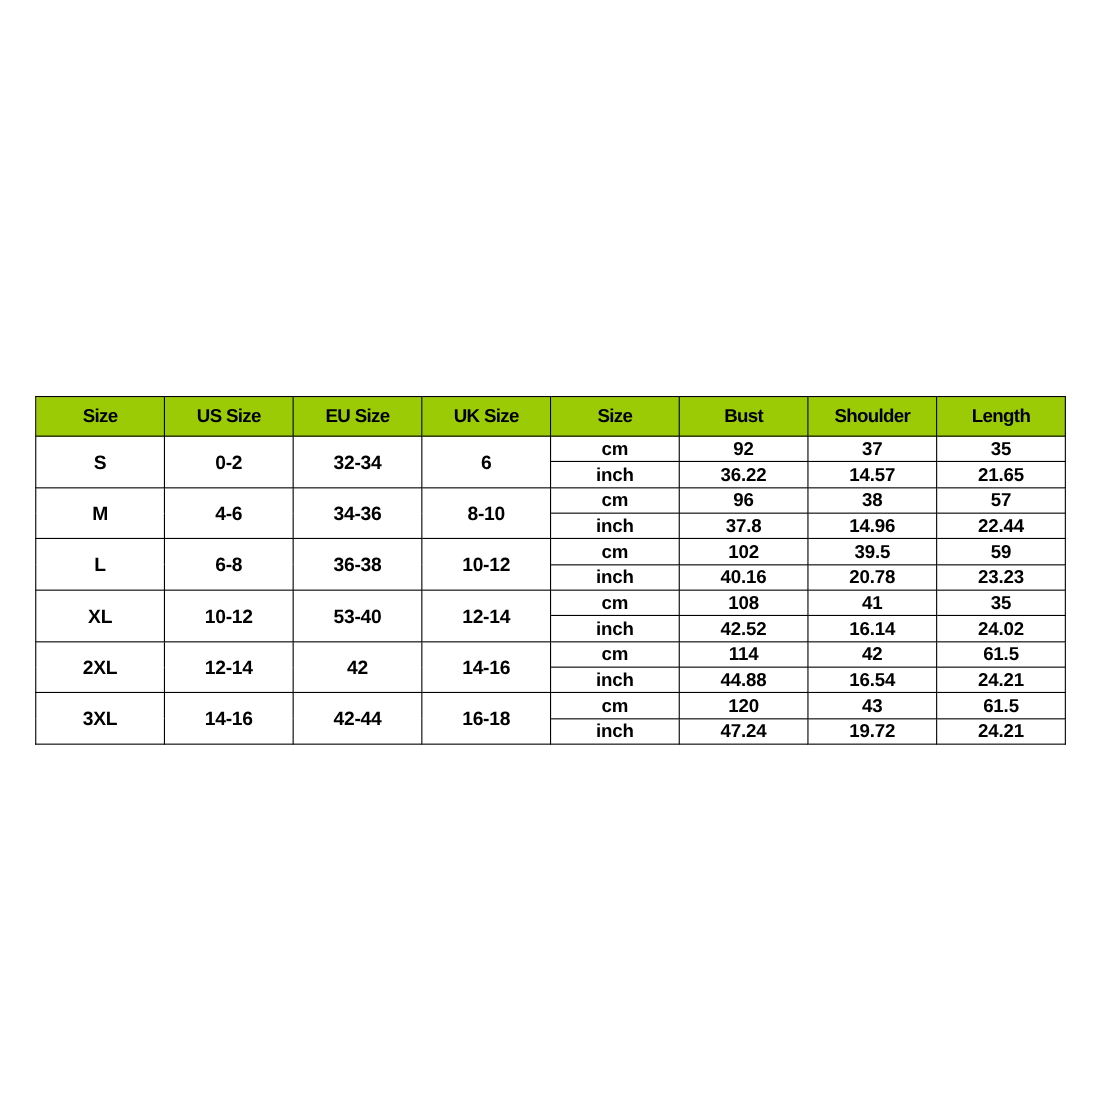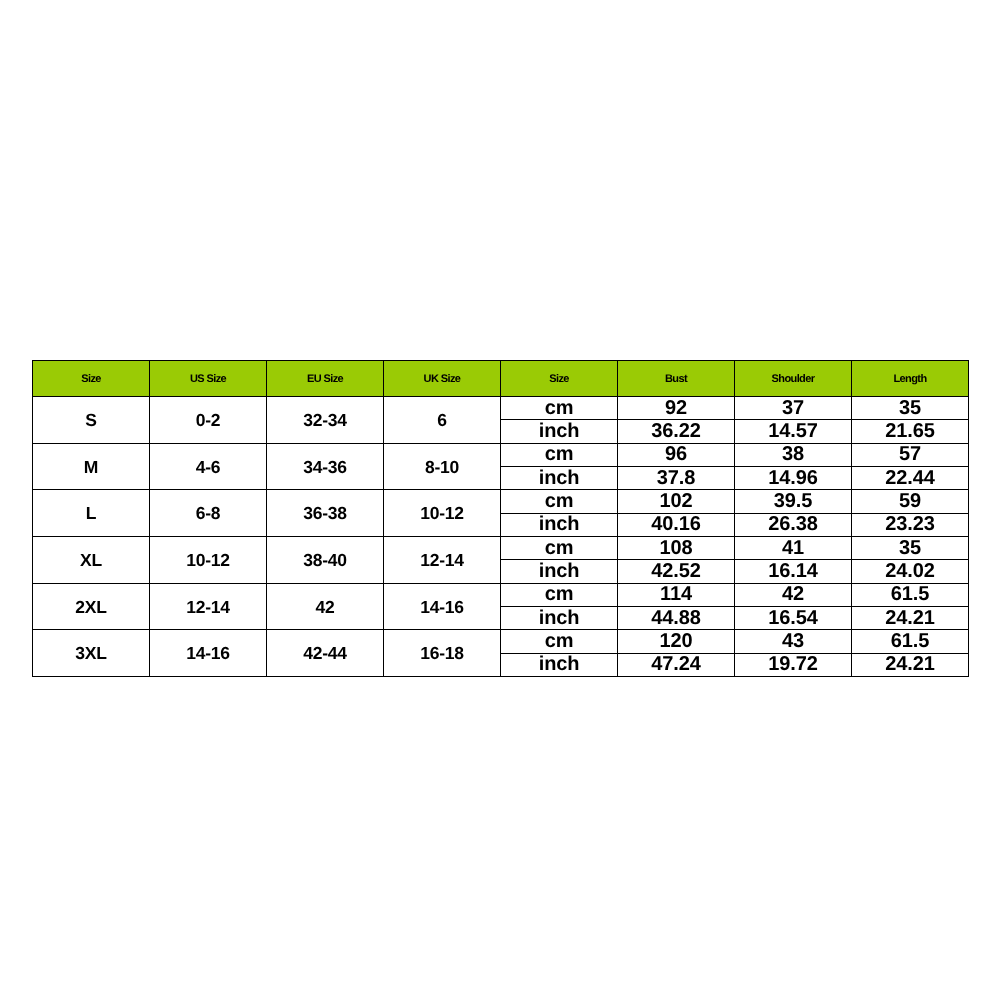--- a/index.html
+++ b/index.html
@@ -29,34 +29,34 @@
     border: 1.5px solid #000000;
     text-align: center;
     vertical-align: middle;
     font-weight: bold;
     color: #000000;
     padding: 0;
   }
   #size-chart th {
     background: #9ACB05;
     height: 35px;
-    font-size: 11px;
+    font-size: 17px;
     letter-spacing: -0.6px;
     line-height: 18px;
     margin-left: 36px;
   }
   .sizecell {
     height: 45.7px;
     font-size: 17.5px;
     letter-spacing: -0.25px;
     line-height: 18px;
   }
   .subcell {
     height: 22.35px;
-    font-size: 20px;
+    font-size: 17px;
     letter-spacing: -0.15px;
     line-height: 17px;
   }
   col { width: 117px; }
 </style>
 </head>
 <body>
 
 <table id="size-chart">
   <colgroup>
@@ -120,27 +120,27 @@
       <td class="sizecell" rowspan="2">36-38</td>
       <td class="sizecell" rowspan="2">10-12</td>
       <td class="subcell">cm</td>
       <td class="subcell">102</td>
       <td class="subcell">39.5</td>
       <td class="subcell">59</td>
     </tr>
     <tr>
       <td class="subcell">inch</td>
       <td class="subcell">40.16</td>
-      <td class="subcell">26.38</td>
+      <td class="subcell">20.78</td>
       <td class="subcell">23.23</td>
     </tr>
     <tr>
       <td class="sizecell" rowspan="2">XL</td>
       <td class="sizecell" rowspan="2">10-12</td>
-      <td class="sizecell" rowspan="2">38-40</td>
+      <td class="sizecell" rowspan="2">53-40</td>
       <td class="sizecell" rowspan="2">12-14</td>
       <td class="subcell">cm</td>
       <td class="subcell">108</td>
       <td class="subcell">41</td>
       <td class="subcell">35</td>
     </tr>
     <tr>
       <td class="subcell">inch</td>
       <td class="subcell">42.52</td>
       <td class="subcell">16.14</td>

